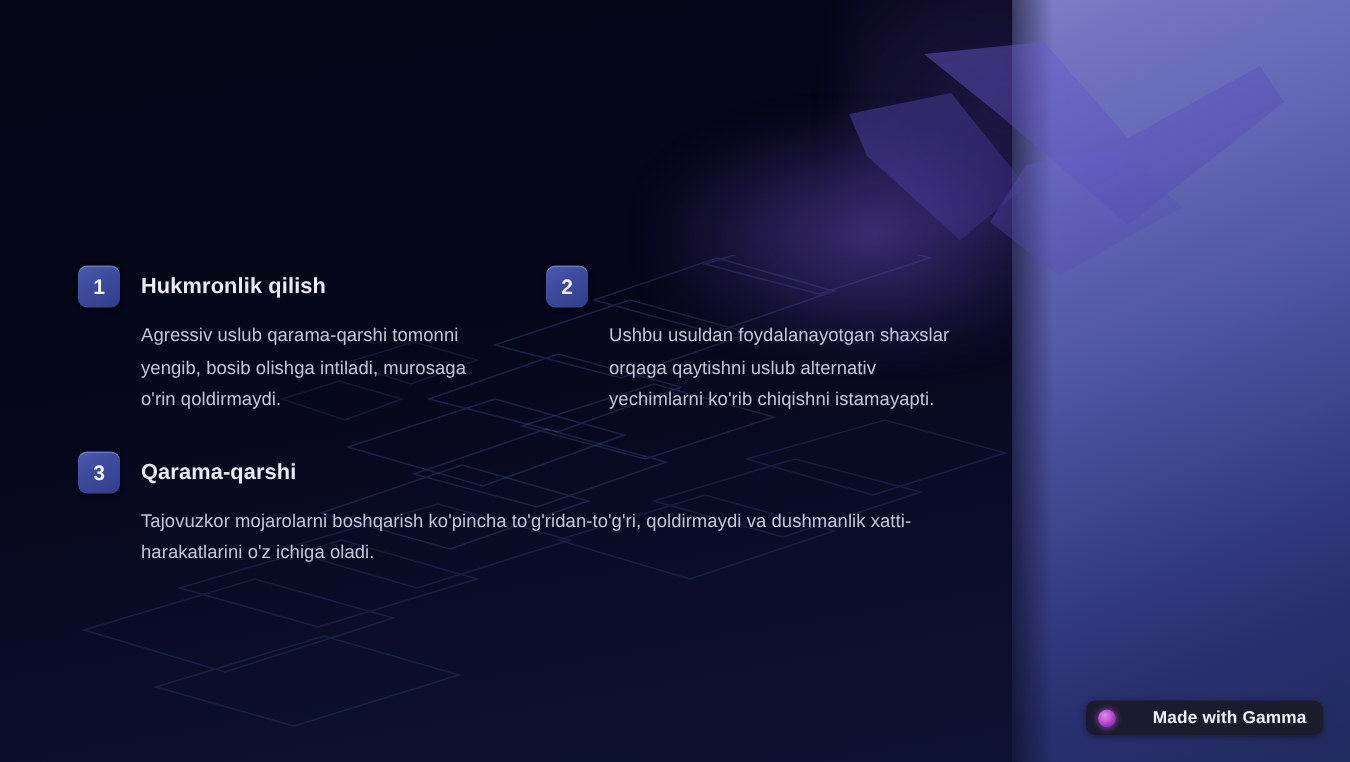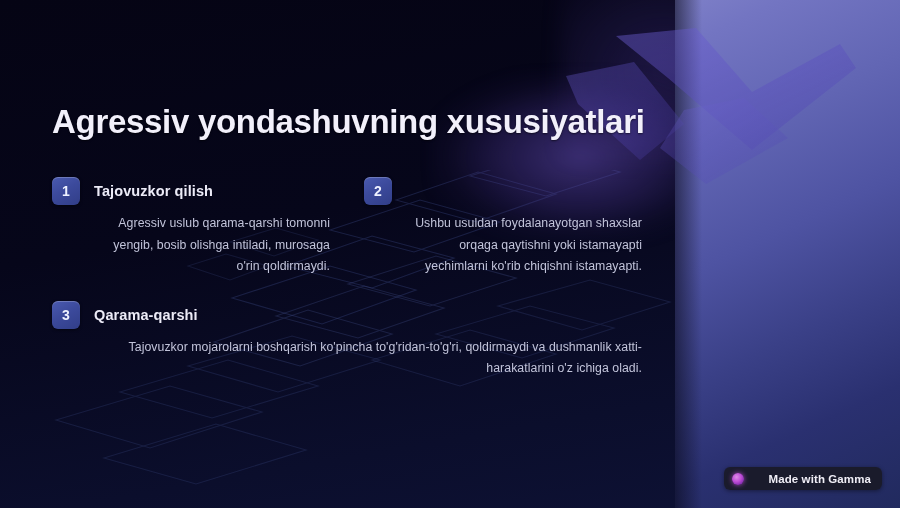--- a/index.html
+++ b/index.html
@@ -153,21 +153,20 @@
     white-space:nowrap;
   }
 
   .card-body {
     margin-top:8px;
     padding-left:42px;
     font-size:12.3px;
     line-height:21.5px;
     color:#c2c4da;
     letter-spacing:.05px;
-    text-align:right;
   }
   .card-full .card-body { padding-left:42px; }
 
   
   .gamma-badge {
     position:absolute;
     right:18px; bottom:18px;
     z-index:9;
     display:flex;
     align-items:center;
@@ -246,39 +245,38 @@
       <path d="M60 18 L140 10 L196 74 L284 26 L300 50 L196 132 L112 60 Z" fill="url(#chk)"></path>
       <path d="M10 58 L78 44 L128 106 L84 142 L22 86 Z" fill="url(#chk)" opacity=".8"></path>
       <path d="M128 92 L188 80 L232 120 L150 166 L104 130 Z" fill="url(#chk)" opacity=".7"></path>
     </svg>
   </div>
 
   <div class="title-glow"></div>
 
   <div class="content">
 
-    <h1 class="slide-title">Agressiv yondashuvning xususiyatlari</h1>
 
     <div class="cards">
 
       <div class="row">
 
         <div class="card card-half">
           <div class="card-head">
             <div class="num-badge">1</div>
-            <div class="card-title">Tajovuzkor qilish</div>
+            <div class="card-title">Hukmronlik qilish</div>
           </div>
           <div class="card-body">Agressiv uslub qarama-qarshi tomonni yengib, bosib olishga intiladi, murosaga o'rin qoldirmaydi.</div>
         </div>
 
         <div class="card card-half">
           <div class="card-head">
             <div class="num-badge">2</div>
           </div>
-          <div class="card-body">Ushbu usuldan foydalanayotgan shaxslar orqaga qaytishni yoki istamayapti yechimlarni ko'rib chiqishni istamayapti.</div>
+          <div class="card-body">Ushbu usuldan foydalanayotgan shaxslar orqaga qaytishni uslub alternativ yechimlarni ko'rib chiqishni istamayapti.</div>
         </div>
 
       </div>
 
       <div class="card card-full">
         <div class="card-head">
           <div class="num-badge">3</div>
           <div class="card-title">Qarama-qarshi</div>
         </div>
         <div class="card-body">Tajovuzkor mojarolarni boshqarish ko'pincha to'g'ridan-to'g'ri, qoldirmaydi va dushmanlik xatti-harakatlarini o'z ichiga oladi.</div>

